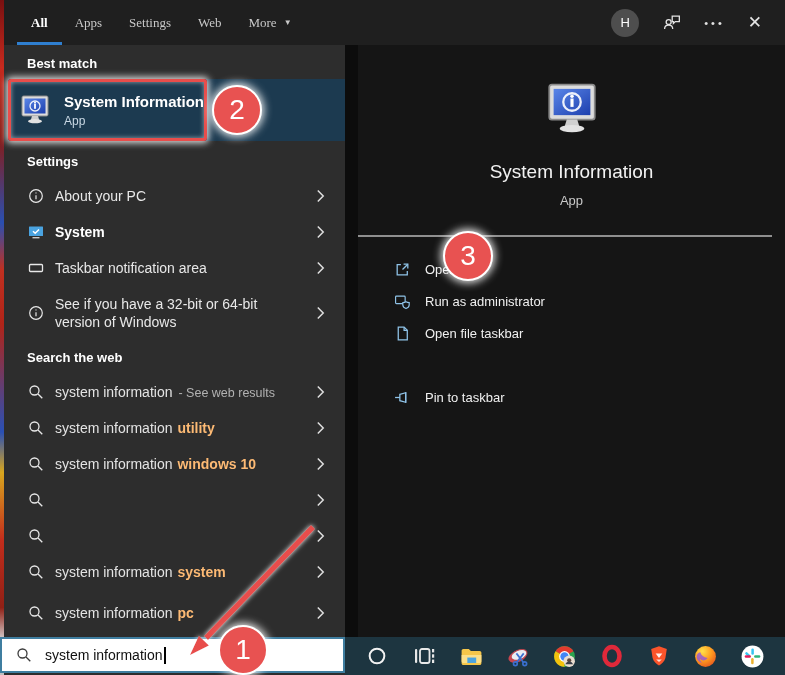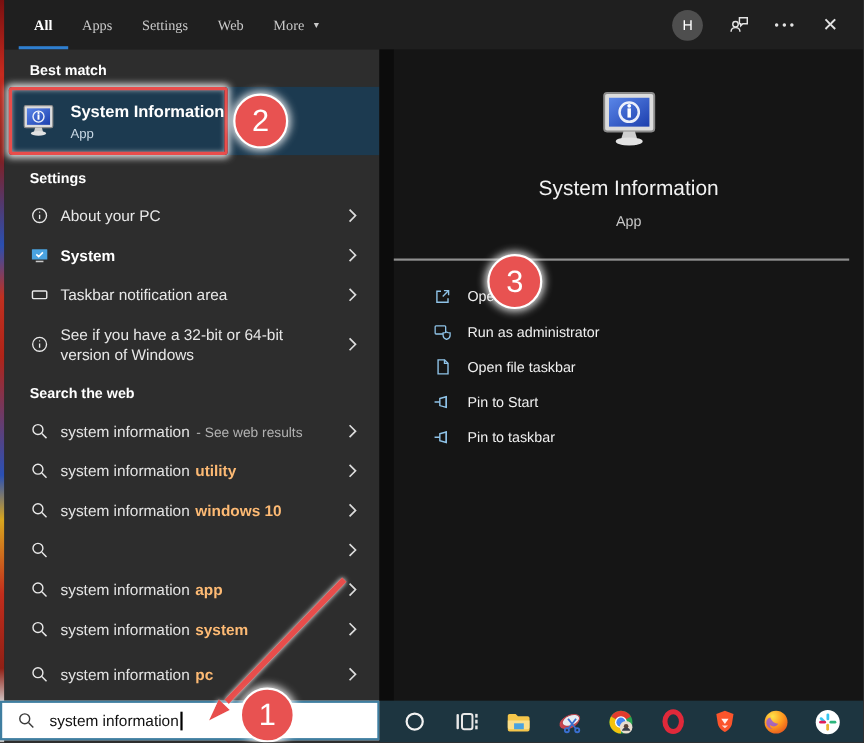--- a/index.html
+++ b/index.html
@@ -280,21 +280,20 @@
         <svg width="9" height="13" viewBox="0 0 8 12">
             <polyline points="1.5,1 6.5,6 1.5,11" fill="none" stroke="#dcdcdc" stroke-width="1.4"></polyline>
           </svg>
       </span>
     </div>
     <div class="row" style="top:473px">
       <svg class="ric" viewBox="0 0 16 16" fill="none" stroke="currentColor" stroke-width="1.3">
         <circle cx="6.5" cy="6.5" r="4.5"></circle>
           <line x1="10" y1="10" x2="14.3" y2="14.3"></line>
       </svg>
-      <span class="rlabel"><span class="wq">system information</span><span class="wsuf bold">app</span></span>
       <span class="chev">
         <svg width="9" height="13" viewBox="0 0 8 12">
             <polyline points="1.5,1 6.5,6 1.5,11" fill="none" stroke="#dcdcdc" stroke-width="1.4"></polyline>
           </svg>
       </span>
     </div>
     <div class="row" style="top:509px">
       <svg class="ric" viewBox="0 0 16 16" fill="none" stroke="currentColor" stroke-width="1.3">
         <circle cx="6.5" cy="6.5" r="4.5"></circle>
           <line x1="10" y1="10" x2="14.3" y2="14.3"></line>
@@ -364,28 +363,20 @@
       </svg>
       <span class="albl">Run as administrator</span>
     </div>
     <div class="action" style="top:272px">
       <svg class="aic" viewBox="0 0 16 16" fill="none" stroke="currentColor" stroke-width="1.2">
         <path d="M4 2 h5.5 l3 3 v9 H4 z"></path>
           <polyline points="9.5,2 9.5,5 12.5,5"></polyline>
       </svg>
       <span class="albl">Open file taskbar</span>
     </div>
-    <div class="action" style="top:304px">
-      <svg class="aic" viewBox="0 0 16 16" fill="none" stroke="currentColor" stroke-width="1.2">
-        <line x1="1" y1="8" x2="5.5" y2="8"></line>
-          <path d="M5.5 5 l5.5-1.5 v9 L5.5 11 z"></path>
-          <line x1="11" y1="3" x2="11" y2="13"></line>
-      </svg>
-      <span class="albl">Pin to Start</span>
-    </div>
     <div class="action" style="top:336px">
       <svg class="aic" viewBox="0 0 16 16" fill="none" stroke="currentColor" stroke-width="1.2">
         <line x1="1" y1="8" x2="5.5" y2="8"></line>
           <path d="M5.5 5 l5.5-1.5 v9 L5.5 11 z"></path>
           <line x1="11" y1="3" x2="11" y2="13"></line>
       </svg>
       <span class="albl">Pin to taskbar</span>
     </div>
   </div>
 

